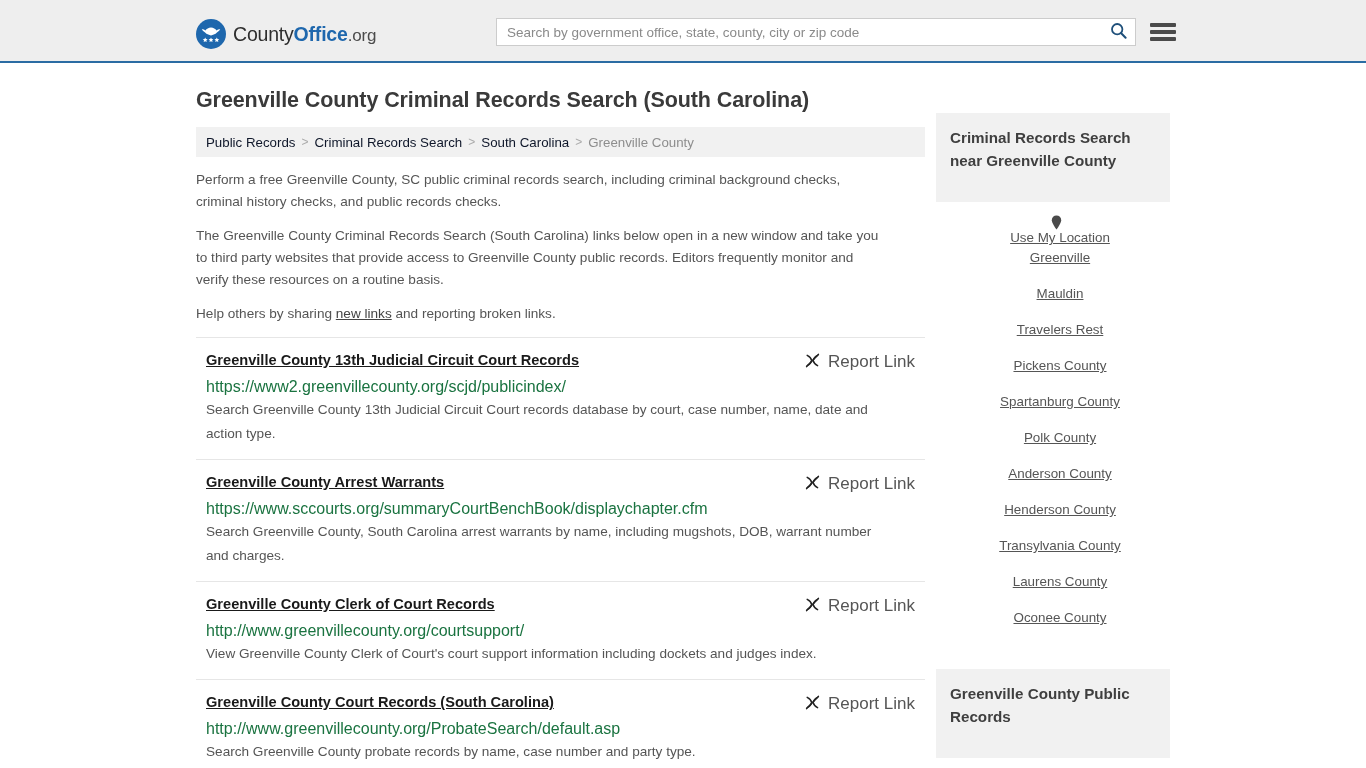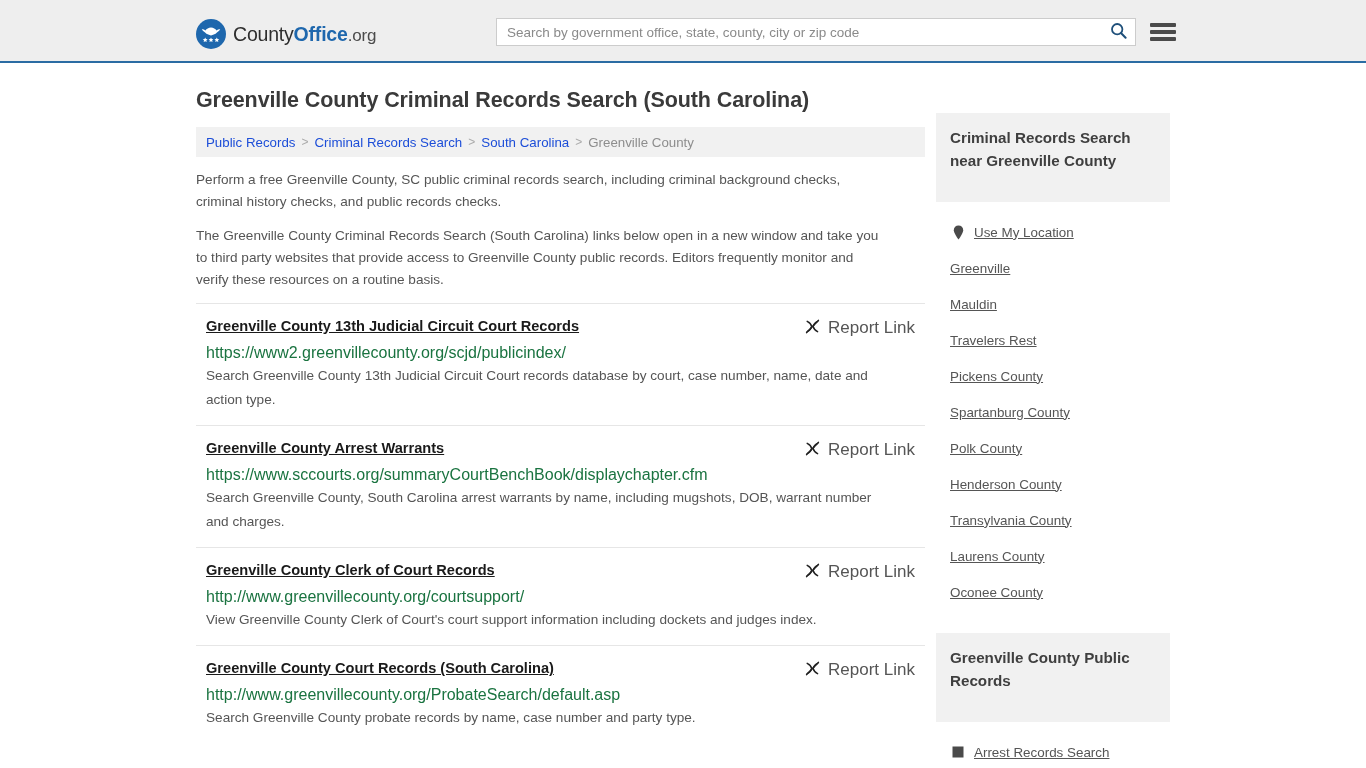--- a/index.html
+++ b/index.html
@@ -109,21 +109,21 @@
   .breadcrumb {
     background: #f1f1f1;
     height: 30px;
     margin-top: 14px;
     display: flex; align-items: center;
     padding-left: 10px;
     font-size: 13.3px;
     white-space: nowrap;
   }
   .breadcrumb a {
-    color: #1d4ed8;
+    color: #0f172a;
     text-decoration: none;
   }
   .breadcrumb .sep {
     color: #aaaaaa;
     margin: 0 6px;
     font-size: 12px;
   }
   .breadcrumb .current { color: #8d8d8d; }
 
   
@@ -197,20 +197,21 @@
     font-size: 15.2px;
     font-weight: bold;
     color: #3f3f3f;
     line-height: 23px;
   }
   .side-list { padding: 0 0 0 14px; margin: 0; list-style: none; }
   .side-list li {
     display: flex;
     align-items: center;
     height: 36px;
+    flex-direction: column;
   }
   .side-list li a {
     font-size: 13.4px;
     color: #555555;
     text-decoration: underline;
   }
   .side-ico {
     width: 16px; height: 16px;
     margin-right: 8px;
     flex: none;
@@ -269,20 +270,21 @@
         <a href="#">Criminal Records Search</a>
         <span class="sep">&gt;</span>
         <a href="#">South Carolina</a>
         <span class="sep">&gt;</span>
         <span class="current">Greenville County</span>
       </nav>
 
       <section class="intro">
         <p>Perform a free Greenville County, SC public criminal records search, including criminal background checks, criminal history checks, and public records checks.</p>
         <p>The Greenville County Criminal Records Search (South Carolina) links below open in a new window and take you to third party websites that provide access to Greenville County public records. Editors frequently monitor and verify these resources on a routine basis.</p>
+        <p><span>Help others by sharing </span><a href="#">new links</a><span> and reporting broken links.</span></p>
       </section>
 
       <section class="results">
 
         <article class="result">
           <div class="result-head">
             <a class="result-title" href="#">Greenville County 13th Judicial Circuit Court Records</a>
             <a class="report-link" href="#">
               <span>
                 <svg width="15" height="15" viewBox="0 0 15 15" aria-hidden="true">
@@ -388,20 +390,23 @@
         <li>
             <a href="#">Pickens County</a>
           </li>
         <li>
             <a href="#">Spartanburg County</a>
           </li>
         <li>
             <a href="#">Polk County</a>
           </li>
         <li>
+            <a href="#">Anderson County</a>
+          </li>
+        <li>
             <a href="#">Henderson County</a>
           </li>
         <li>
             <a href="#">Transylvania County</a>
           </li>
         <li>
             <a href="#">Laurens County</a>
           </li>
         <li>
             <a href="#">Oconee County</a>

